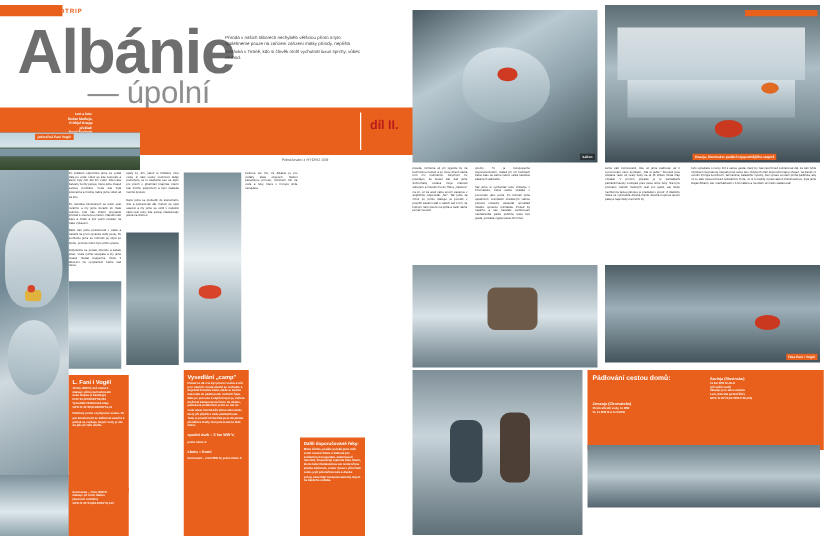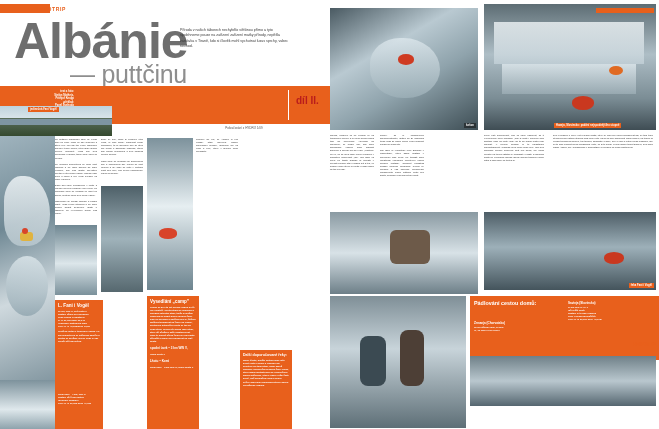--- a/index.html
+++ b/index.html
@@ -49,21 +49,21 @@
 </style>
 </head>
 <body>
 
 <div class="spread">
 
   <div class="kicker-bar"></div>
   <div class="kicker-txt">HYDROTRIP</div>
 
   <div class="title-main">Albánie</div>
-  <div class="title-sub">— puttčinu</div>
+  <div class="title-sub">— úpolní</div>
 
   <div class="orange-band"></div>
   <div class="dil-rule"></div>
   <div class="dil">díl II.</div>
   <div class="credits" style="white-space:pre-line">text a foto:
 Stefan Mathejs,
 Prithjof Knapp
 překlad:
 Pavel Švehoda</div>
 

